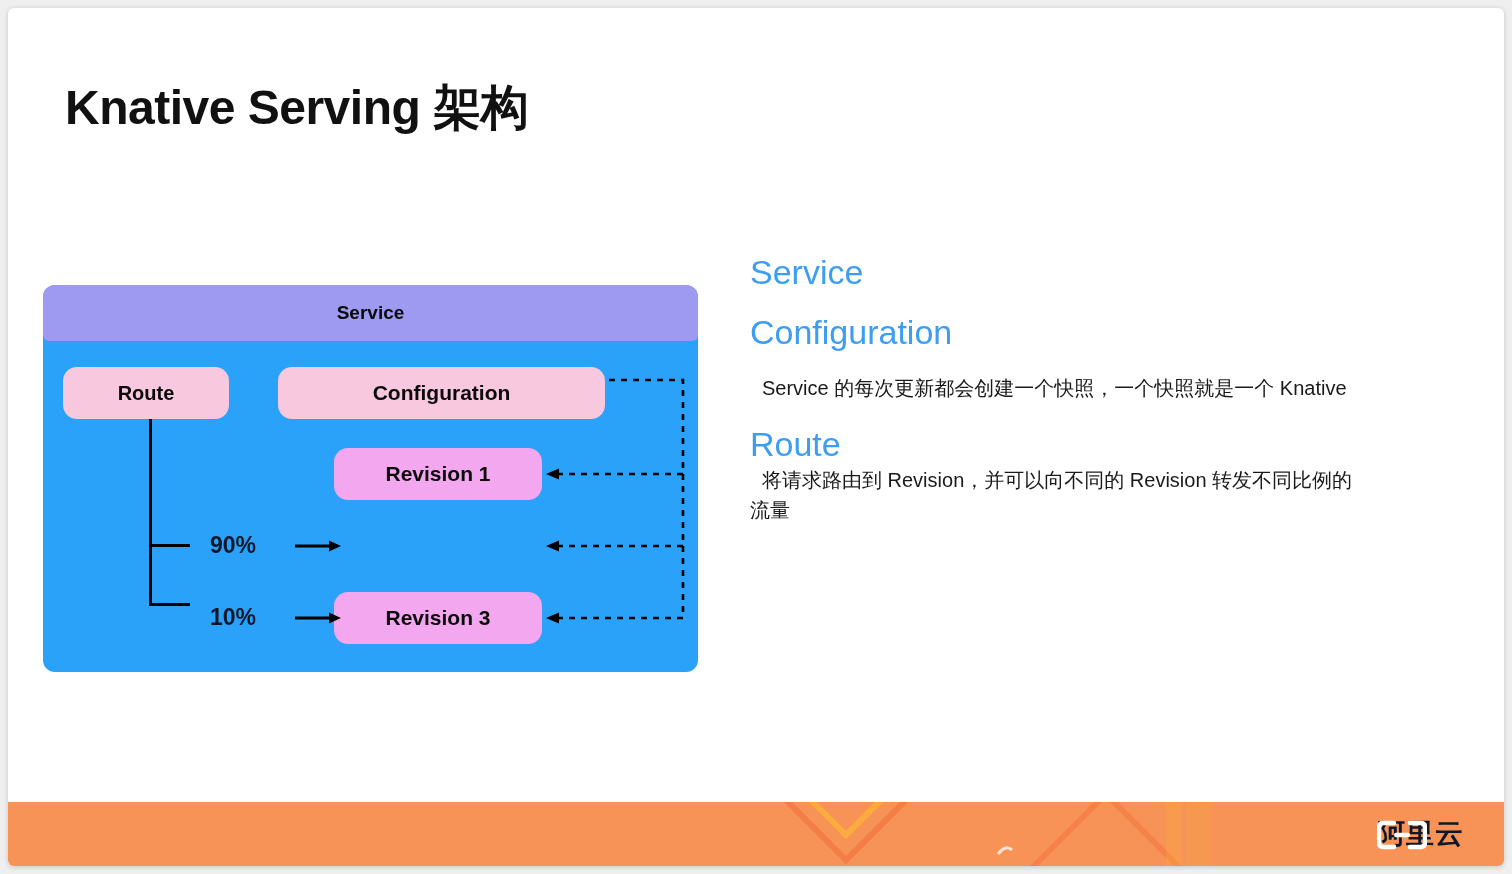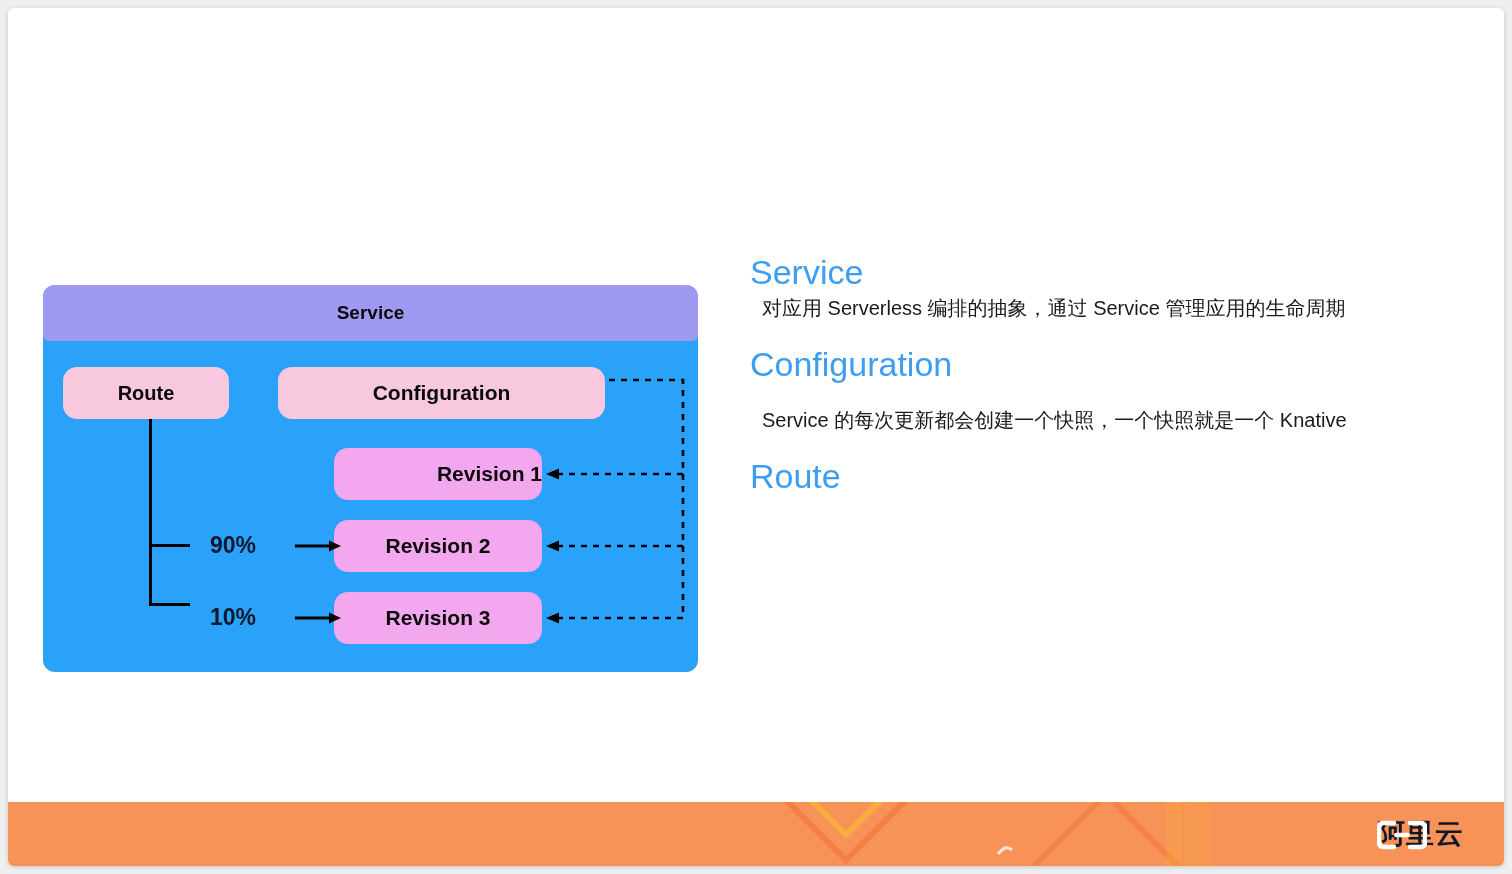--- a/index.html
+++ b/index.html
@@ -42,21 +42,21 @@
   }
   .box{
     position:absolute;
     display:flex;align-items:center;justify-content:center;
     font-weight:bold;color:#0a0a0a;
     border-radius:14px;
   }
   .route-box{left:20px;top:82px;width:166px;height:52px;background:#F7C8DE;font-size:20px;}
   .config-box{left:235px;top:82px;width:327px;height:52px;background:#F7C8DE;font-size:21px;}
   .rev-box{left:291px;width:208px;height:52px;background:#F3A7EF;font-size:21px;}
-  .rev1{top:163px;justify-content:flex-end;}
+  .rev1{top:163px;}
   .rev2{top:235px;}
   .rev3{top:307px;text-align:center;}
 
   
   .route-trunk{
     position:absolute;left:106px;top:134px;width:3px;height:187px;background:#000;
   }
   .stub{position:absolute;height:3px;background:#000;}
   .stub-90{left:106px;top:259px;width:41px;}
   .stub-10{left:106px;top:318px;width:41px;}
@@ -100,40 +100,38 @@
   .logo-text{
     font-size:28px;font-weight:bold;color:#0f172a;letter-spacing:1px;
     line-height:1;
   }
 </style>
 </head>
 <body>
 
 <div class="slide">
 
+  <div class="title">Knative Serving 架构</div>
 
   <div class="diagram">
 
     <div class="service-band">
       <span>Service</span>
     </div>
 
     <div class="box route-box">
       <span>Route</span>
     </div>
 
     <div class="box config-box">
       <span>Configuration</span>
     </div>
 
     <div class="box rev-box rev1">
       <span>Revision 1</span>
-    </div>
-    <div class="box rev-box rev2">
-      <span>Revision 2</span>
     </div>
     <div class="box rev-box rev3">
       <span>Revision 3</span>
     </div>
 
     <div class="route-trunk"></div>
     <div class="stub stub-90"></div>
     <div class="stub stub-10"></div>
 
     <div class="pct pct-90">90%</div>
@@ -158,33 +156,33 @@
       <polygon points="503,189 516,183.5 516,194.5" fill="#000"></polygon>
       <polygon points="503,261 516,255.5 516,266.5" fill="#000"></polygon>
       <polygon points="503,333 516,327.5 516,338.5" fill="#000"></polygon>
     </svg>
   </div>
 
   <div class="col">
 
     <div class="sec">
       <div class="sec-h">Service</div>
-      <p class="sec-p">对应用 Serverless 编排的抽象，通过 Service 管理应用的生命周期</p>
     </div>
 
     <div class="sec">
       <div class="sec-h">Configuration</div>
     </div>
 
     <div class="sec">
       <p class="sec-p">Service 的每次更新都会创建一个快照，一个快照就是一个 Knative</p>
     </div>
 
     <div class="sec sec-route">
       <div class="sec-h">Route</div>
+      <p class="sec-p"><span>将请求路由到 Revision，并可以向不同的 Revision 转发不同比例的</span><span class="l2">流量</span></p>
     </div>
 
   </div>
 
   <div class="footer">
     <svg width="1496" height="64" viewBox="0 0 1496 64">
       <g fill="none" stroke-width="6">
         <path d="M760 -20 L838 58 L916 -20" stroke="#F2703A" opacity="0.55"></path>
         <path d="M785 -20 L838 33 L891 -20" stroke="#FBB03B" opacity="0.85"></path>
         <path d="M1020 70 L1098 -8 L1176 70" stroke="#F2703A" opacity="0.45"></path>

